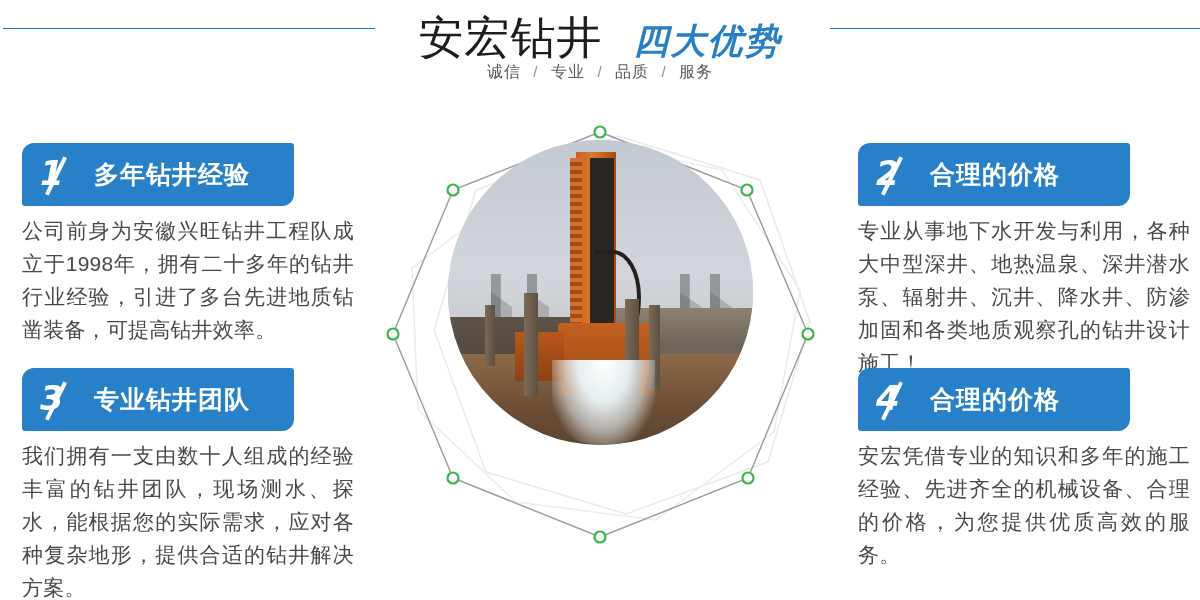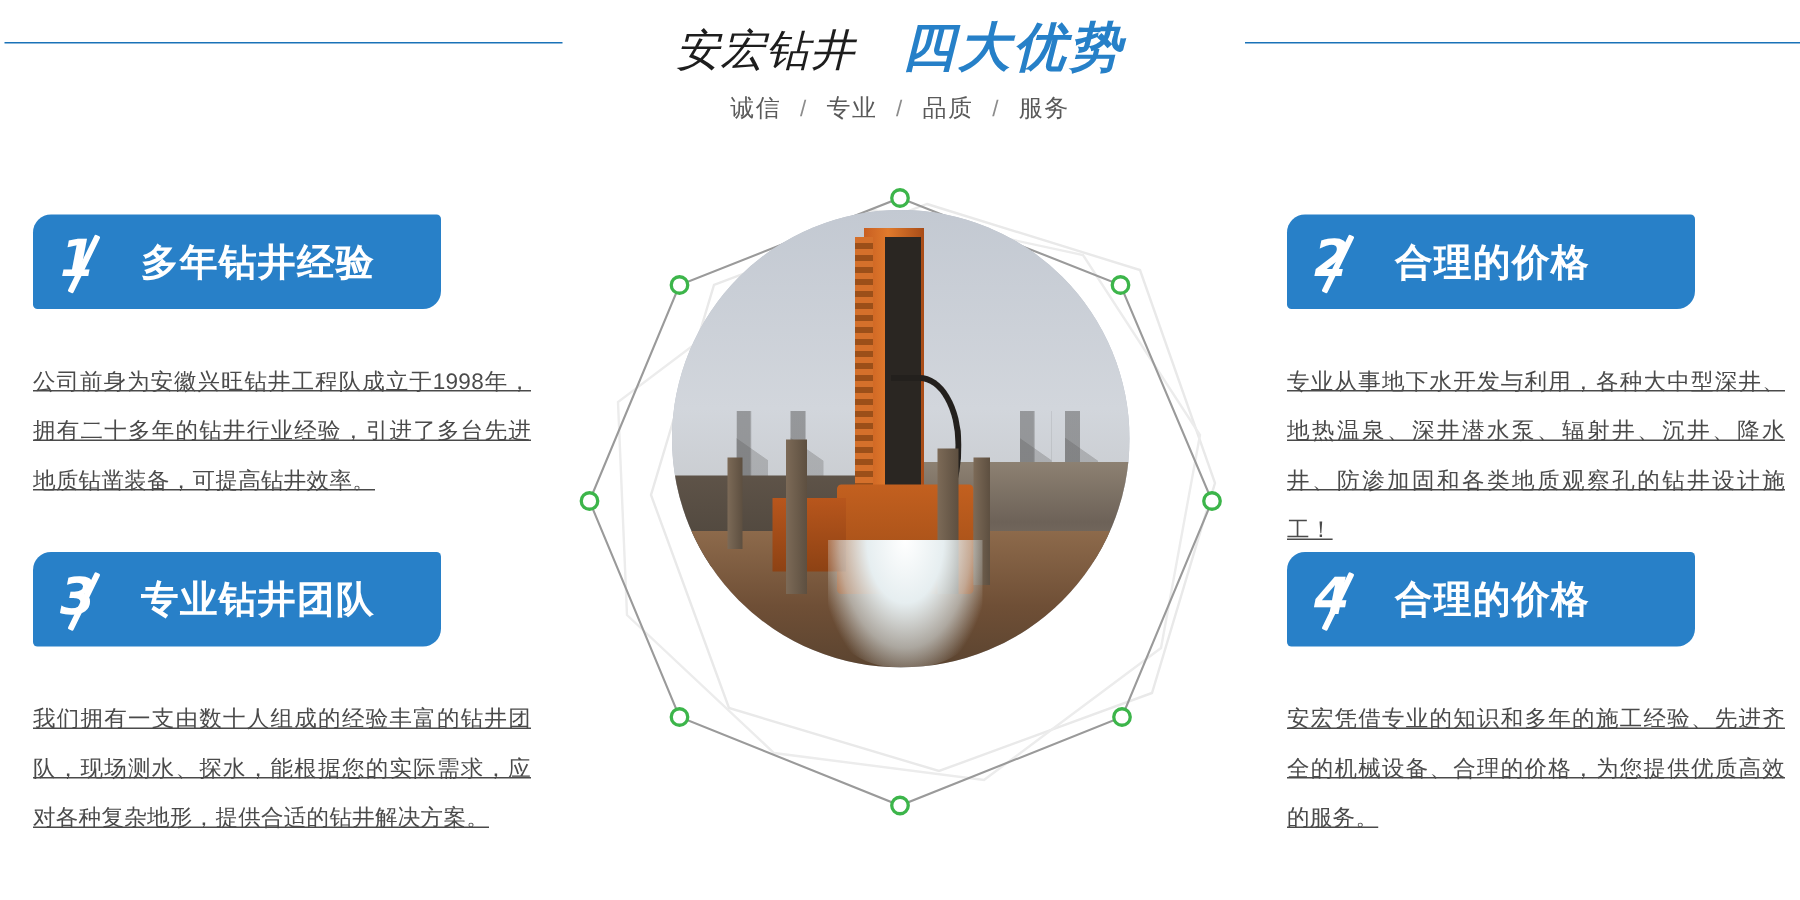--- a/index.html
+++ b/index.html
@@ -33,25 +33,24 @@
   .rule.right { left: 830px; width: 370px; }
 
   #title-row {
     position: absolute;
     left: 0; top: 8px;
     width: 1200px;
     text-align: center;
     white-space: nowrap;
   }
   .title-dark {
-    font-size: 29px;
+    font-size: 45px;
     font-weight: 400;
     color: #1d1d1d;
     letter-spacing: 1px;
-    font-style: italic;
   }
   .title-gap { display: inline-block; width: 22px; }
   .title-blue {
     font-size: 35px;
     font-weight: 700;
     color: #2680c8;
     letter-spacing: 2px;
     font-style: italic;
   }
   #subtitle {
@@ -117,28 +116,27 @@
   .card-title {
     font-size: 25px;
     font-weight: 700;
     color: #ffffff;
     letter-spacing: 1px;
     margin-left: 6px;
     white-space: nowrap;
     text-align: center;
   }
   .card-body {
-    margin-top: 32px;
+    margin-top: 8px;
     width: 332px;
-    font-size: 15px;
+    font-size: 21px;
     line-height: 33px;
     color: #4a4a4a;
     text-align: justify;
     letter-spacing: 0.2px;
-    text-decoration: underline;
   }
 
   
   #center {
     position: absolute;
     left: 370px;
     top: 110px;
     width: 460px;
     height: 460px;
   }

